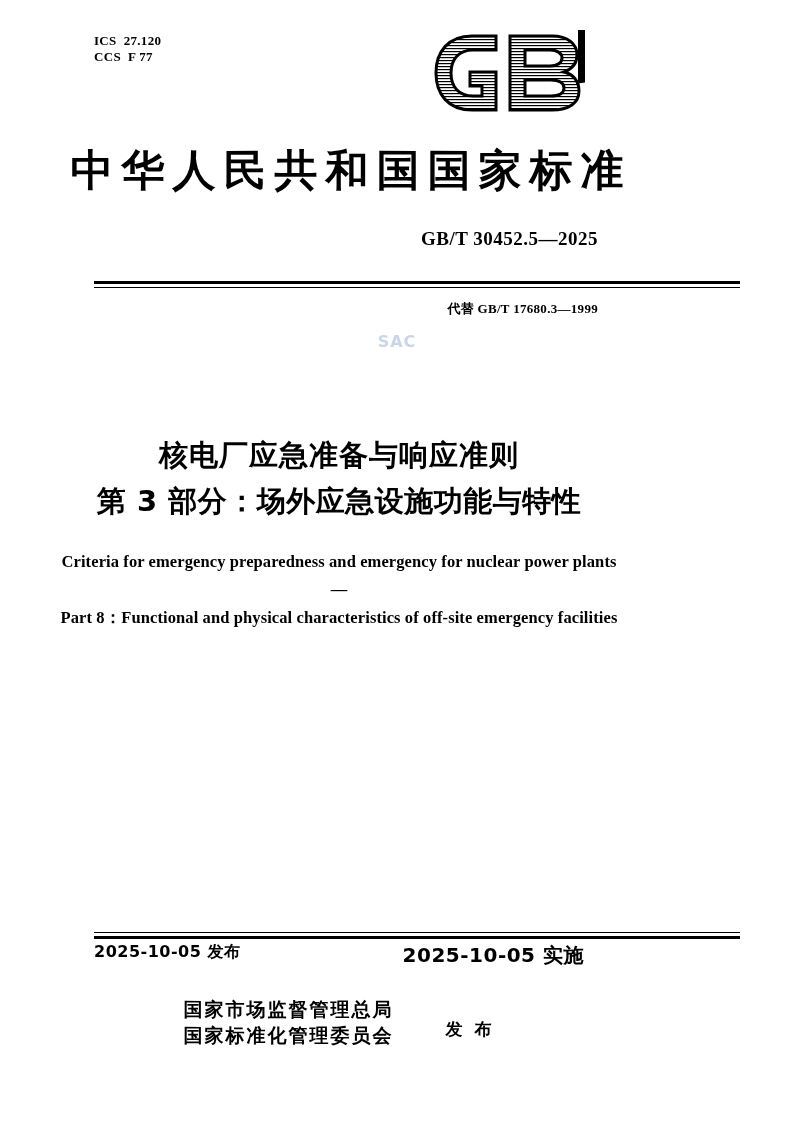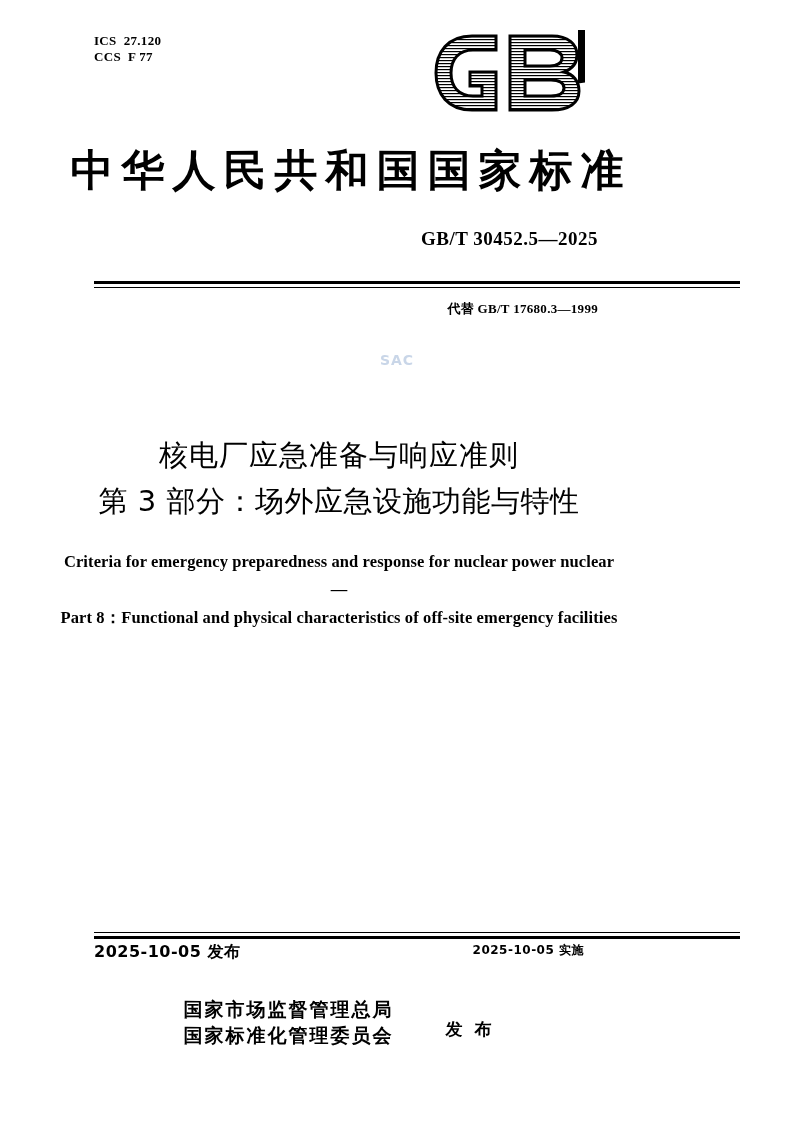--- a/index.html
+++ b/index.html
@@ -95,38 +95,38 @@
   .rule-top-thick { top: 281px; height: 3px; }
   .rule-top-thin  { top: 287px; height: 1px; }
 
   .rule-bottom-thin  { top: 932px; height: 1px; }
   .rule-bottom-thick { top: 936px; height: 3px; }
 
   
   .sac-mark {
     position: absolute;
     left: 397px;
-    top: 352px;
+    top: 332px;
     transform: translateX(-50%);
     font-family: "DejaVu Sans", sans-serif;
-    font-size: 14px;
+    font-size: 16px;
     font-weight: bold;
     color: #c9d6e8;
     letter-spacing: 1px;
   }
 
   
   .doc-title-cn {
     position: absolute;
     left: 60px;
     right: 60px;
     top: 432px;
     text-align: center;
     font-family: "DejaVu Sans", sans-serif;
-    font-weight: normal;
+    font-weight: bold;
     font-size: 29px;
     line-height: 46px;
     letter-spacing: 1px;
   }
   .doc-title-cn .line2 {
     letter-spacing: 0.5px;
     text-align: center;
   }
 
   
@@ -152,21 +152,21 @@
     font-weight: bold;
     font-size: 16px;
     letter-spacing: 0.5px;
   }
   .date-impl {
     position: absolute;
     right: 94px;
     top: 942px;
     font-family: "DejaVu Sans", sans-serif;
     font-weight: bold;
-    font-size: 12px;
+    font-size: 20px;
     letter-spacing: 0.5px;
   }
 
   
   .publisher {
     position: absolute;
     left: 0; right: 0;
     top: 996px;
     display: flex;
     justify-content: center;
@@ -234,21 +234,21 @@
   <div class="rule rule-top-thin"></div>
 
   <div class="sac-mark">SAC</div>
 
   <div class="doc-title-cn">
     <div class="line1">核电厂应急准备与响应准则</div>
     <div class="line2">第 3 部分：场外应急设施功能与特性</div>
   </div>
 
   <div class="doc-title-en">
-    <div>Criteria for emergency preparedness and response for nuclear power nuclear—</div>
+    <div>Criteria for emergency preparedness and emergency for nuclear power plants—</div>
     <div>Part 8：Functional and physical characteristics of off-site emergency facilities</div>
   </div>
 
   <div class="rule rule-bottom-thin"></div>
   <div class="rule rule-bottom-thick"></div>
 
   <div class="date-issue">2025-10-05 发布</div>
   <div class="date-impl">2025-10-05 实施</div>
 
   <div class="publisher">

